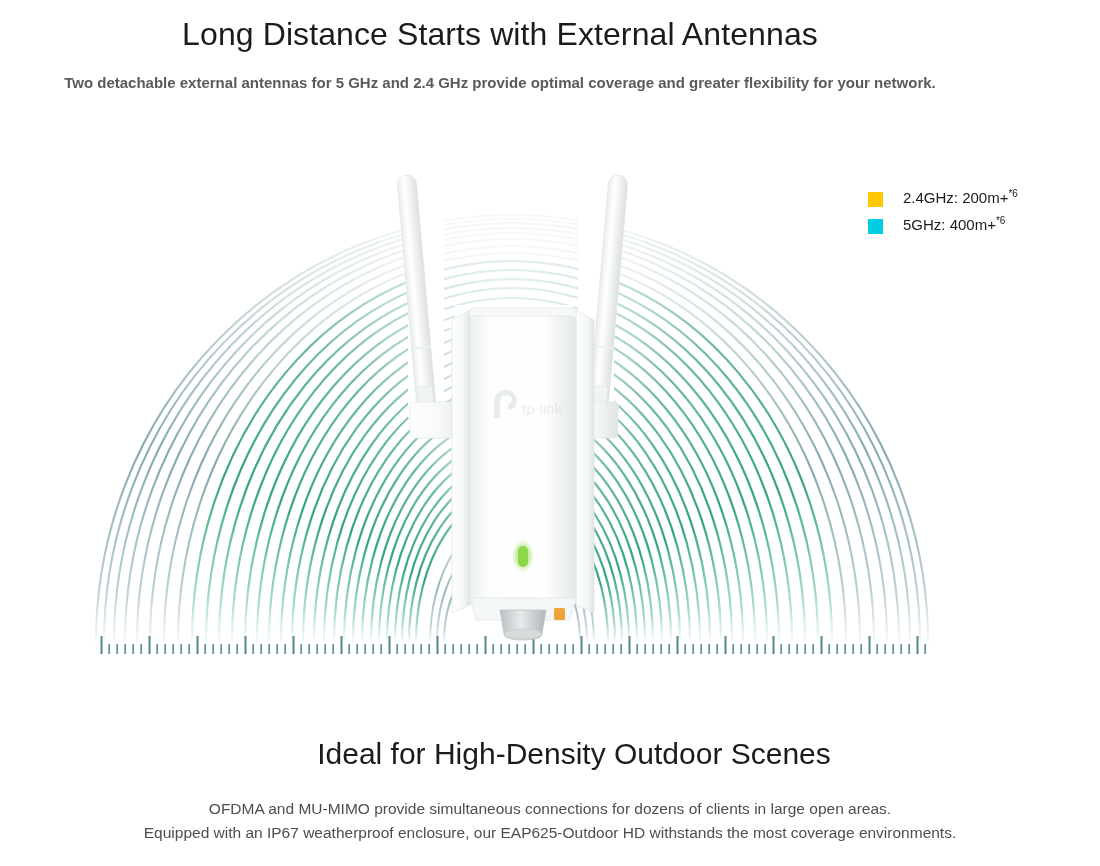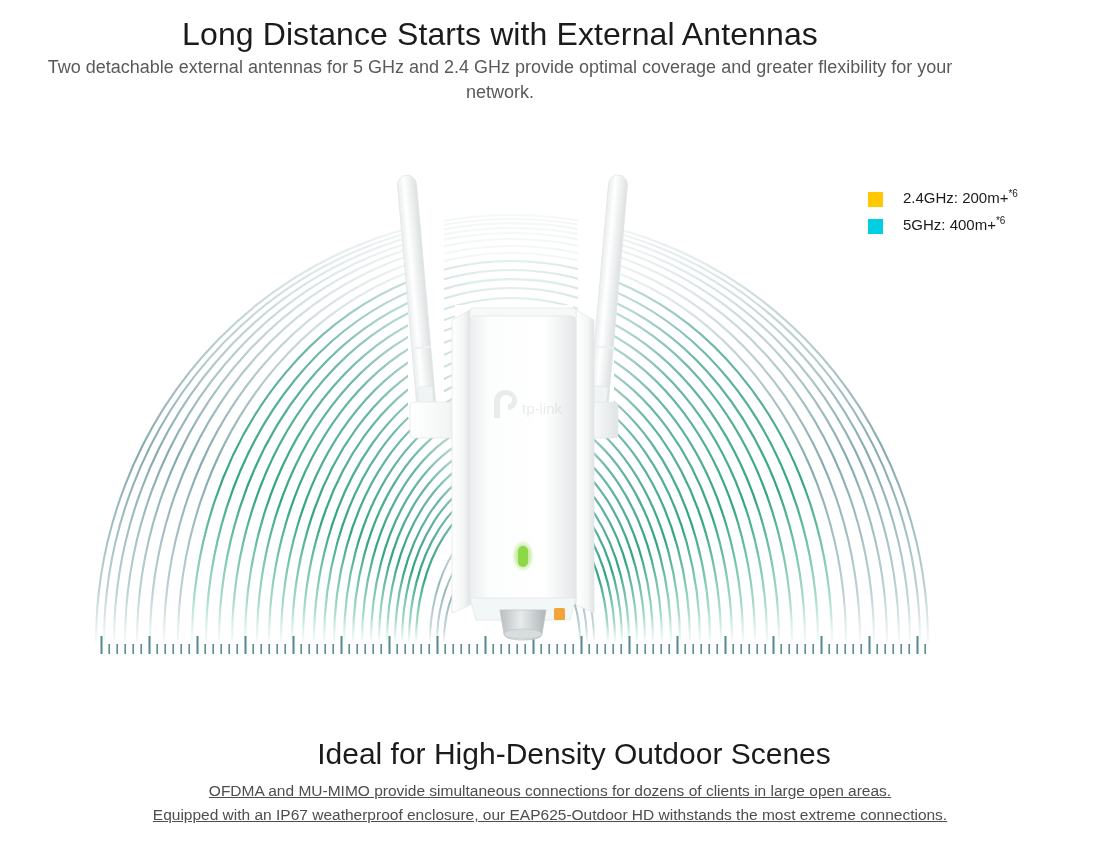--- a/index.html
+++ b/index.html
@@ -30,23 +30,23 @@
     padding-left: 40px;
   }
   .headline {
     font-size: 32px;
     font-weight: 400;
     color: #1b1b1b;
     letter-spacing: 0.1px;
     line-height: 1.25;
   }
   .subhead {
-    margin-top: 1px;
-    font-size: 18px;
-    font-weight: 400;
+    margin-top: 18px;
+    font-size: 15px;
+    font-weight: 700;
     color: #5a5a5a;
     line-height: 1.4;
   }
 
   
   .hero {
     position: absolute;
     top: 150px;
     left: 0;
     width: 1100px;
@@ -100,25 +100,24 @@
     text-align: center;
   }
   .headline2 {
     font-size: 30px;
     font-weight: 400;
     color: #1b1b1b;
     line-height: 1.25;
     margin-left: 48px;
   }
   .bottom-para {
-    margin-top: 6px;
+    margin-top: 24px;
     font-size: 15.5px;
     color: #4e4e4e;
     line-height: 1.6;
-    text-decoration: underline;
   }
   .bottom-para .line { display: block; }
 </style>
 </head>
 <body>
 
 <div class="page">
 
   <div class="top-block">
     <h1 class="headline">Long Distance Starts with External Antennas</h1>
@@ -400,17 +399,17 @@
         <span class="legend-swatch" style="background:#00CEE1;"></span>
         <span class="legend-label"><span>5GHz: 400m+</span><sup>*6</sup></span>
       </div>
     </div>
   </div>
 
   <div class="bottom-block">
     <h2 class="headline2">Ideal for High-Density Outdoor Scenes</h2>
     <p class="bottom-para">
       <span class="line">OFDMA and MU-MIMO provide simultaneous connections for dozens of clients in large open areas.</span>
-      <span class="line">Equipped with an IP67 weatherproof enclosure, our EAP625-Outdoor HD withstands the most extreme connections.</span>
+      <span class="line">Equipped with an IP67 weatherproof enclosure, our EAP625-Outdoor HD withstands the most coverage environments.</span>
     </p>
   </div>
 
 </div>
 
 </body></html>

